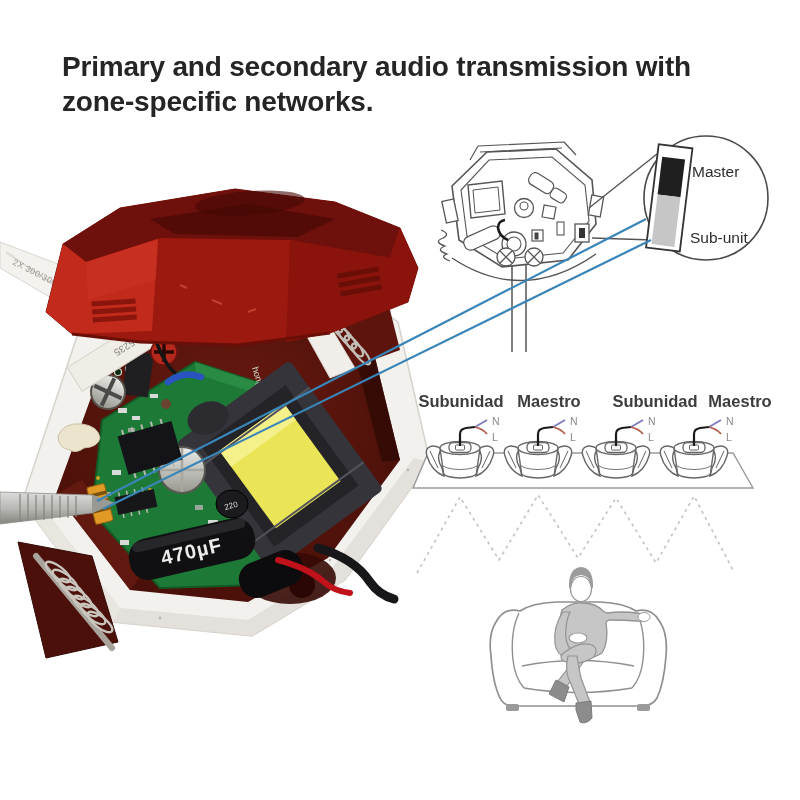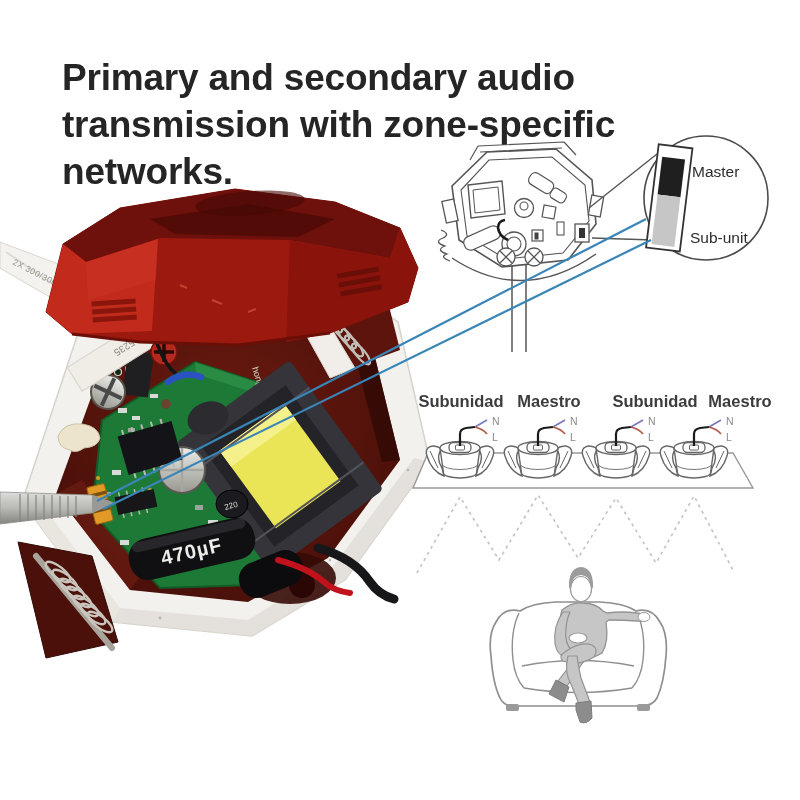--- a/index.html
+++ b/index.html
@@ -1,18 +1,18 @@
 <!DOCTYPE html>
 <html><head>
 <meta charset="utf-8">
 <style>
   html,body{margin:0;padding:0;background:#888;}
   .canvas{position:relative;width:800px;height:800px;background:#ffffff;overflow:hidden;
           font-family:"Liberation Sans",sans-serif;margin:0 auto;}
-  .headline{position:absolute;left:62px;top:30px;width:655px;font-size:37px;line-height:1.27;
+  .headline{position:absolute;left:62px;top:30px;width:655px;font-size:28px;line-height:1.27;
             font-weight:600;color:#252525;letter-spacing:-0.2px;}
   svg text{font-family:"Liberation Sans",sans-serif;}
   .lbl-unit{font-size:16.5px;font-weight:700;fill:#3c3c3c;}
   .lbl-wire{font-size:10.5px;font-weight:400;fill:#8a8a8a;}
   .lbl-switch{font-size:15.5px;fill:#2d2d2d;}
   .lbl-cap{font-size:20px;font-weight:700;fill:#ececea;letter-spacing:1px;}
   .lbl-tiny{font-size:8.5px;fill:#97938c;letter-spacing:.5px;}
   .lbl-pcb{font-size:9px;fill:#cfe0cf;}
   .lbl-paper{font-size:10px;fill:#8a8680;}
   .lbl-220{font-size:8px;fill:#d8d8d4;}

